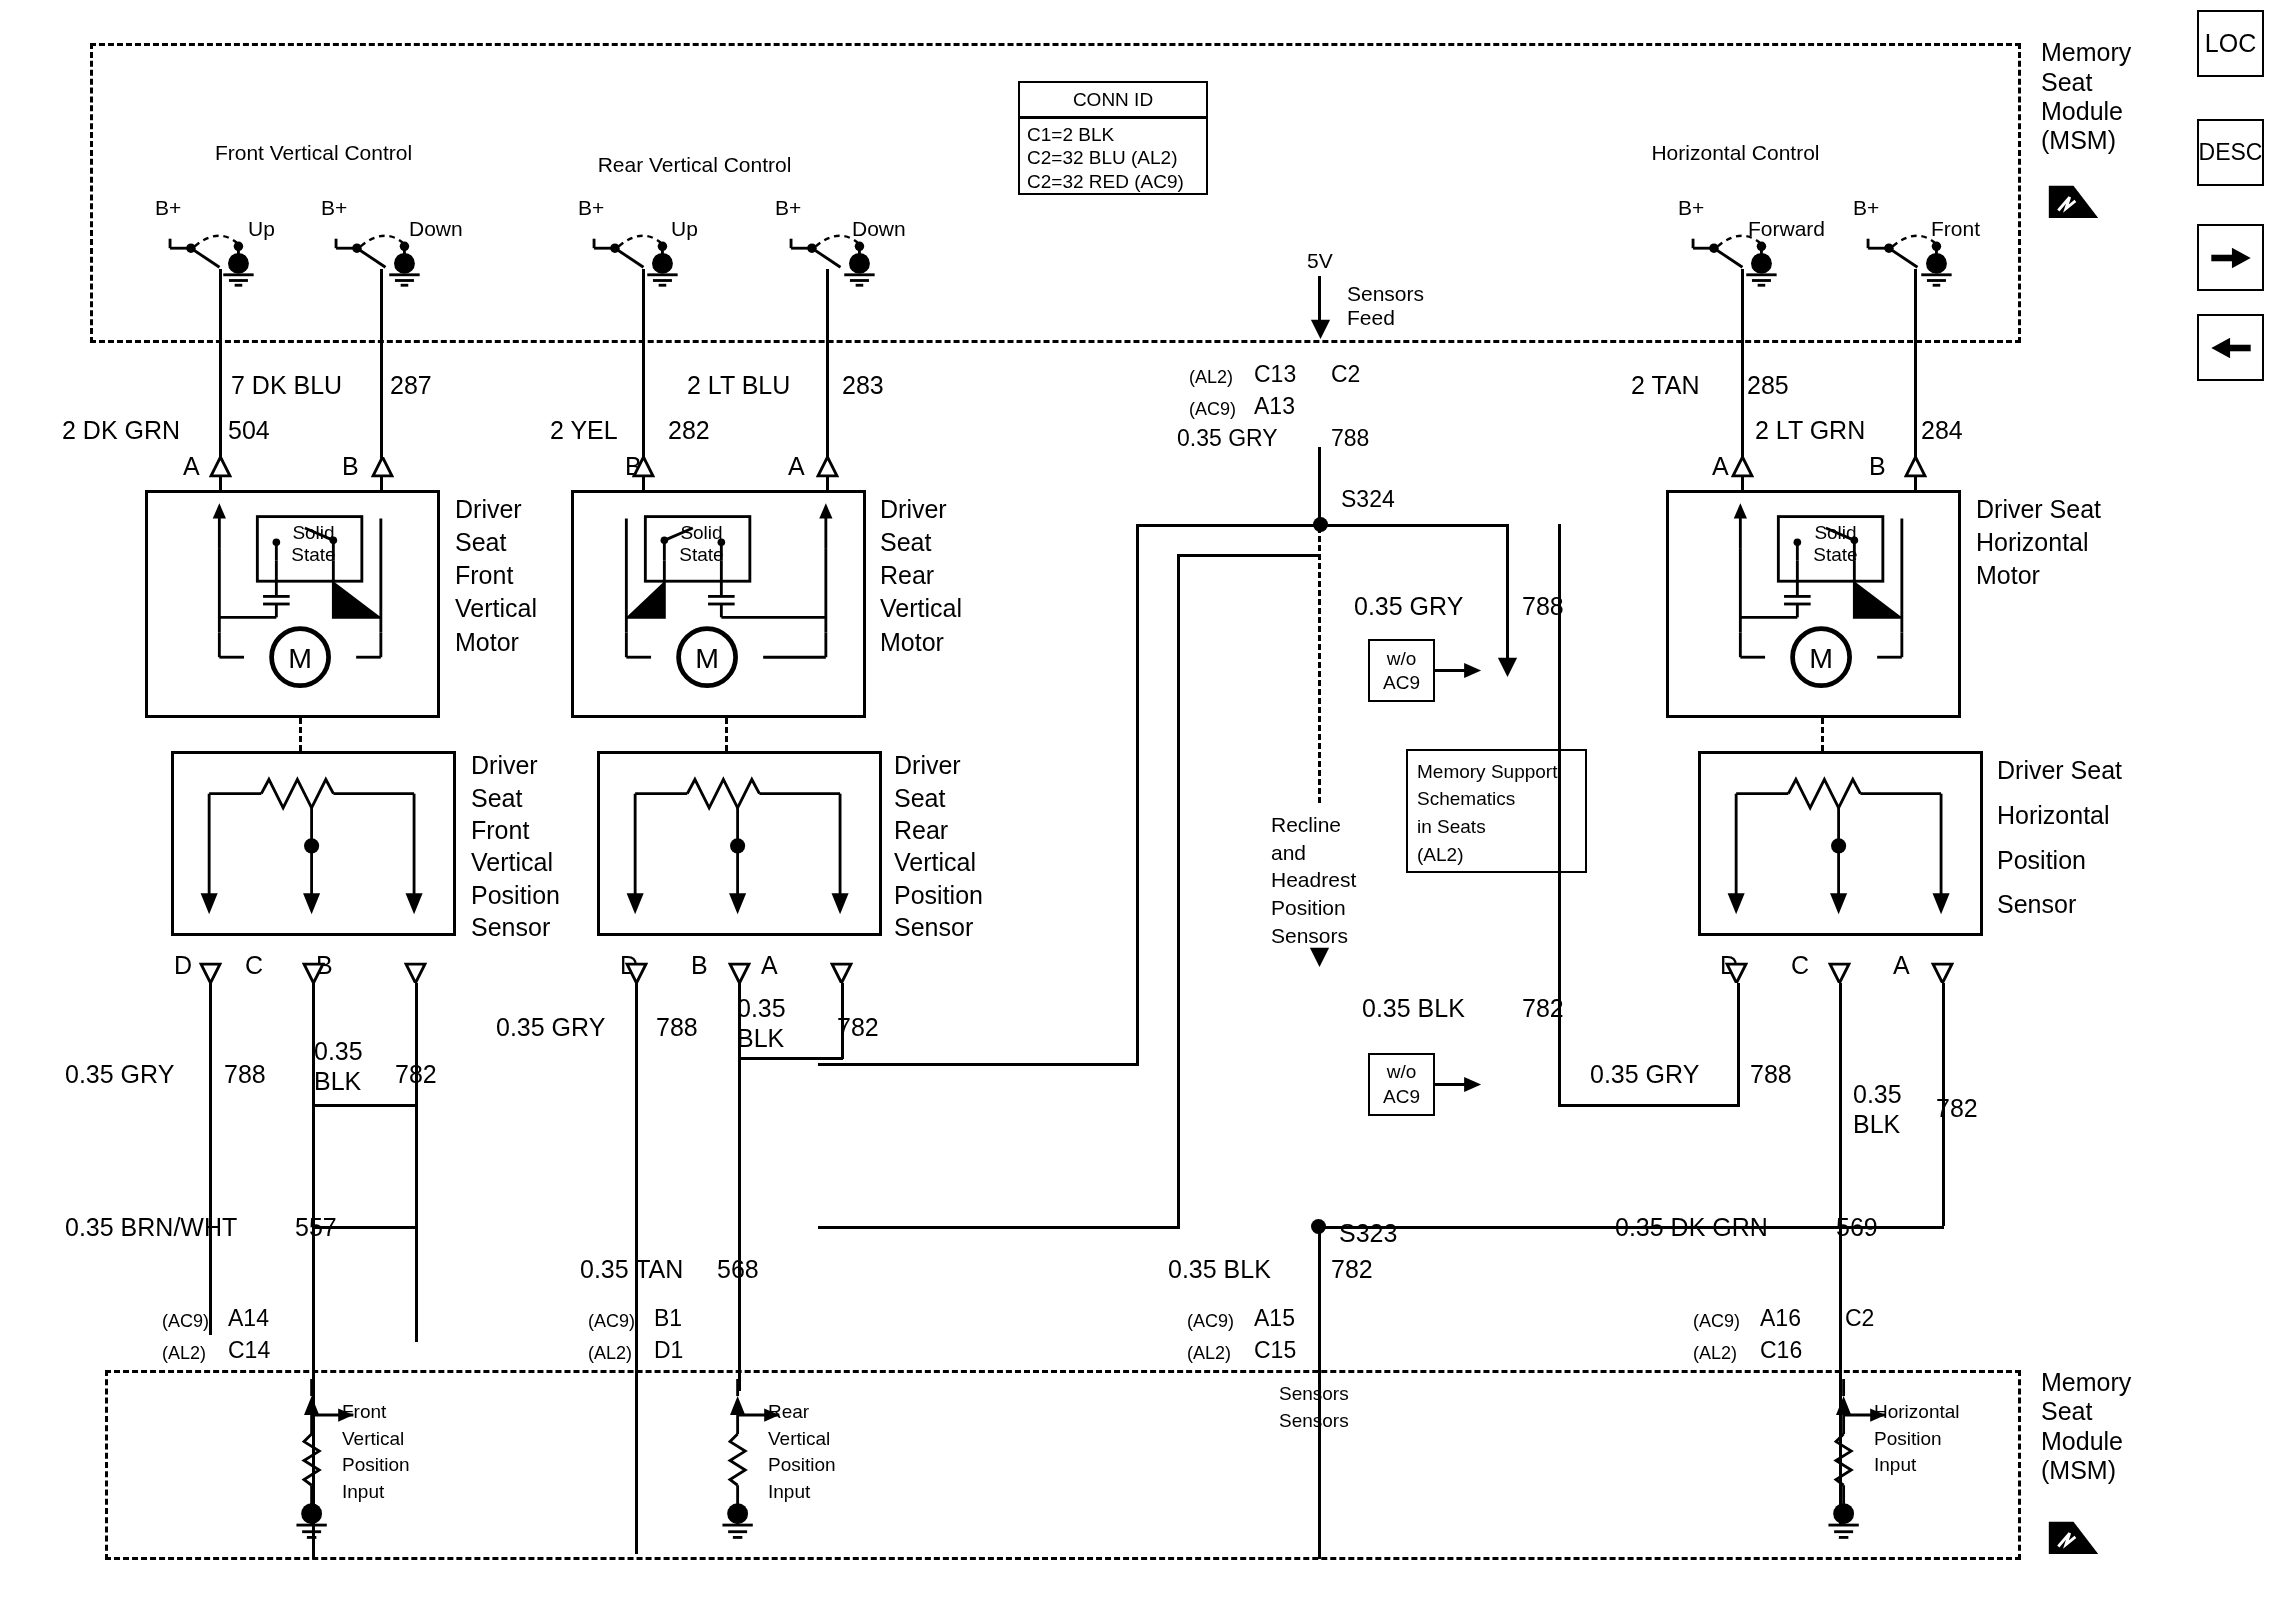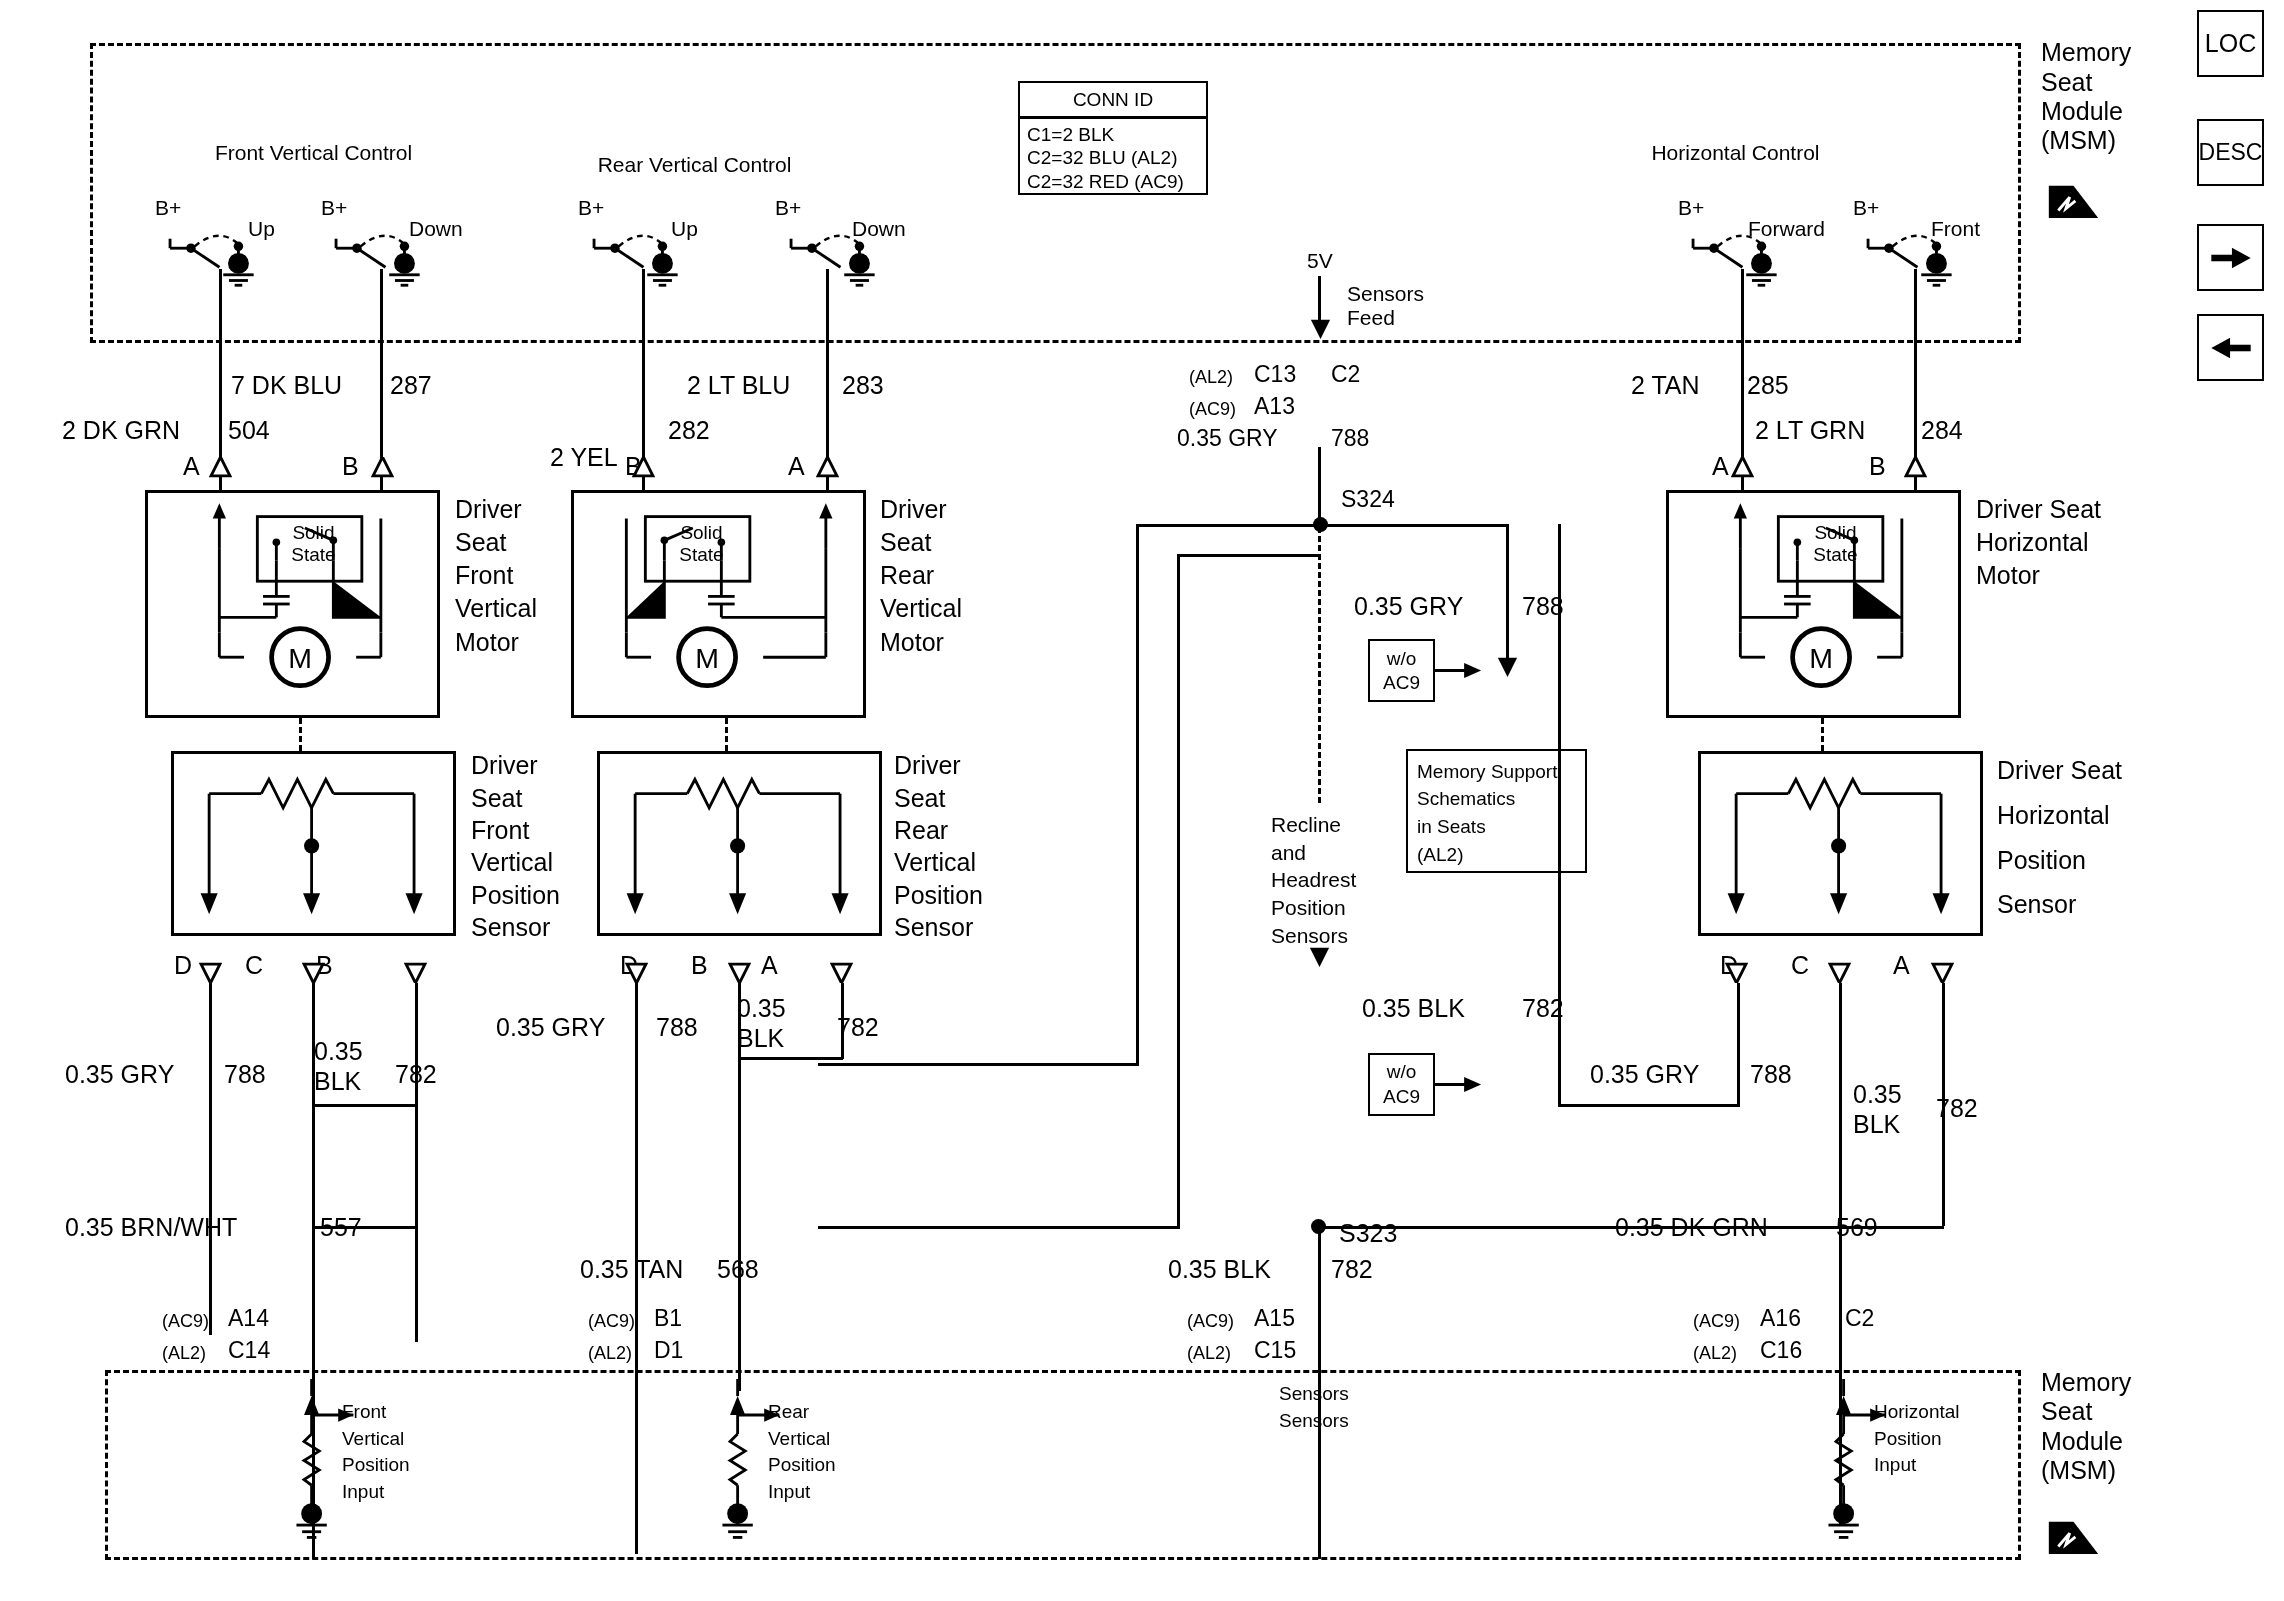--- a/index.html
+++ b/index.html
@@ -249,21 +249,21 @@
 
   <div class="txt t26" style="left:231px; top:371px;">7 DK BLU</div>
   <div class="txt t26" style="left:390px; top:371px;">287</div>
   <div class="txt t26" style="left:62px; top:416px;">2 DK GRN</div>
   <div class="txt t26" style="left:228px; top:416px;">504</div>
   <div class="txt t26" style="left:183px; top:452px;">A</div>
   <div class="txt t26" style="left:342px; top:452px;">B</div>
 
   <div class="txt t26" style="left:687px; top:371px;text-align:center;">2 LT BLU</div>
   <div class="txt t26" style="left:842px; top:371px;">283</div>
-  <div class="txt t26" style="left:550px; top:416px;margin-top:27px;">2 YEL</div>
+  <div class="txt t26" style="left:550px; top:416px;">2 YEL</div>
   <div class="txt t26" style="left:668px; top:416px;">282</div>
   <div class="txt t26" style="left:625px; top:452px;">B</div>
   <div class="txt t26" style="left:788px; top:452px;">A</div>
 
   <div class="txt t26" style="left:1631px; top:371px;">2 TAN</div>
   <div class="txt t26" style="left:1747px; top:371px;">285</div>
   <div class="txt t26" style="left:1755px; top:416px;">2 LT GRN</div>
   <div class="txt t26" style="left:1921px; top:416px;">284</div>
   <div class="txt t26" style="left:1712px; top:452px;">A</div>
   <div class="txt t26" style="left:1869px; top:452px;">B</div>
@@ -656,21 +656,21 @@
   <div class="h" style="left:1558px; top:1104px; width:181px;"></div>
   <div class="v" style="left:1558px; top:524px; height:582px;"></div>
 
   <div class="h" style="left:1318px; top:1226px; width:626px;"></div>
 
   <div class="v" style="left:415px; top:1104px; height:238px;"></div>
   <div class="h" style="left:312px; top:1226px; width:105px;"></div>
   <div class="v" style="left:312px; top:1226px; height:333px;"></div>
 
   <div class="txt t26" style="left:65px; top:1213px;">0.35 BRN/WHT</div>
-  <div class="txt t26" style="left:295px; top:1213px;margin-left:25px;">557</div>
+  <div class="txt t26" style="left:295px; top:1213px;">557</div>
   <div class="h" style="left:361px; top:1226px; width:38px;"></div>
 
   <div class="txt t26" style="left:580px; top:1255px;">0.35 TAN</div>
   <div class="txt t26" style="left:717px; top:1255px;">568</div>
 
   <div class="txt t26" style="left:1168px; top:1255px;">0.35 BLK</div>
   <div class="txt t26" style="left:1331px; top:1255px;">782</div>
 
   <div class="txt t26" style="left:1615px; top:1213px;">0.35 DK GRN</div>
   <div class="txt t26" style="left:1836px; top:1213px;">569</div>

